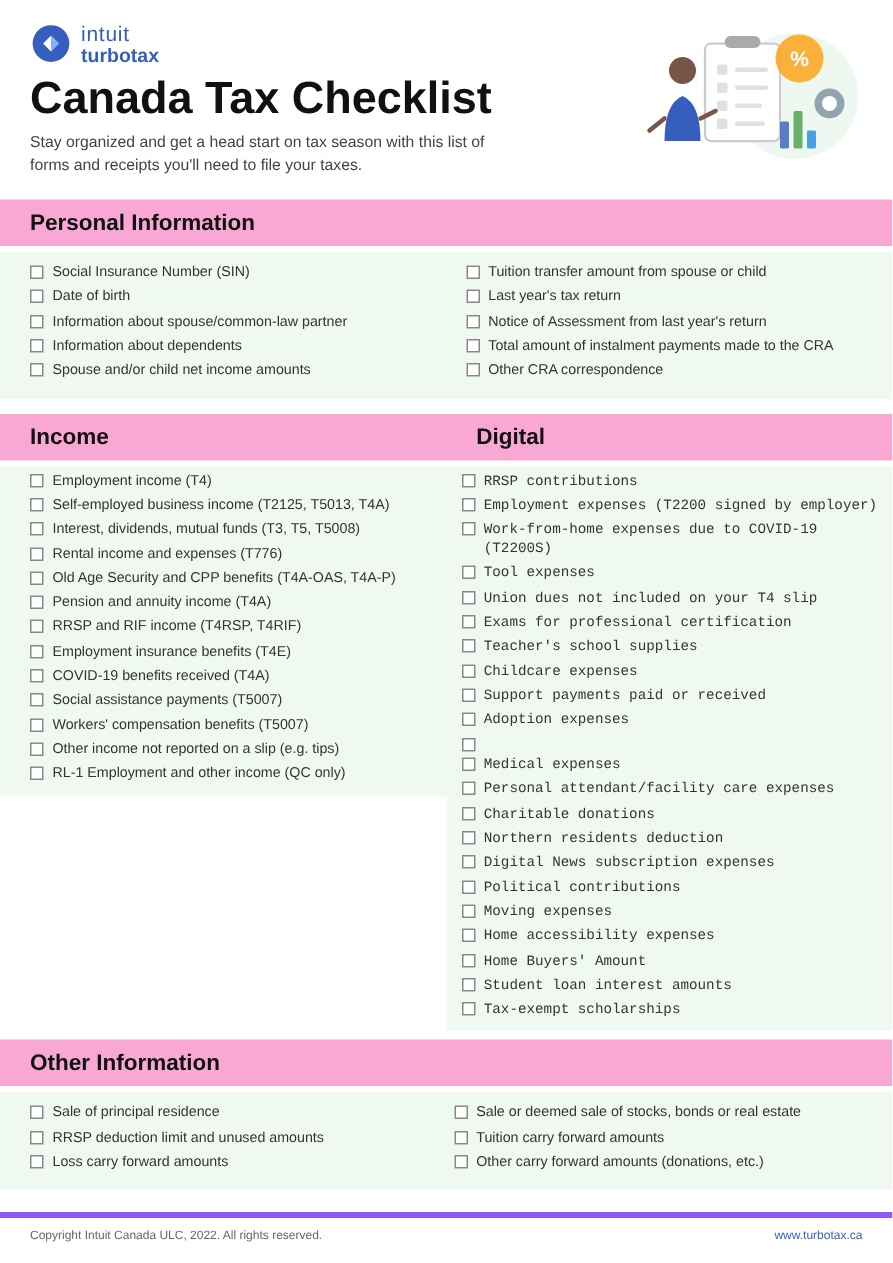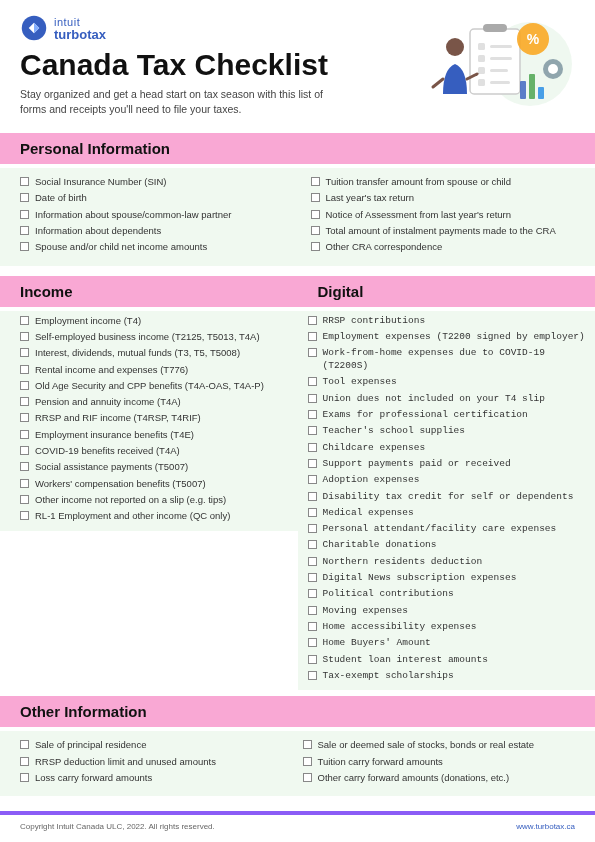--- a/index.html
+++ b/index.html
@@ -36,21 +36,21 @@
       width: 28px;
       height: 28px;
     }
     .logo-text {
       font-size: 13px;
       font-weight: bold;
       color: #365ebf;
       line-height: 1;
     }
     .logo-intuit {
-      font-size: 11px;
+      font-size: 14px;
       color: #365ebf;
       letter-spacing: 0.5px;
     }
     h1.main-title {
       font-size: 30px;
       font-weight: 900;
       color: #111;
       line-height: 1.1;
       margin-bottom: 6px;
     }
@@ -372,21 +372,20 @@
           <div class="checklist-item">
             <div class="checkbox"></div>
             <span class="item-text">Support payments paid or received</span>
           </div>
           <div class="checklist-item">
             <div class="checkbox"></div>
             <span class="item-text">Adoption expenses</span>
           </div>
           <div class="checklist-item">
             <div class="checkbox"></div>
-            <span class="item-text">Disability tax credit for self or dependents</span>
           </div>
           <div class="checklist-item">
             <div class="checkbox"></div>
             <span class="item-text">Medical expenses</span>
           </div>
           <div class="checklist-item">
             <div class="checkbox"></div>
             <span class="item-text">Personal attendant/facility care expenses</span>
           </div>
           <div class="checklist-item">

